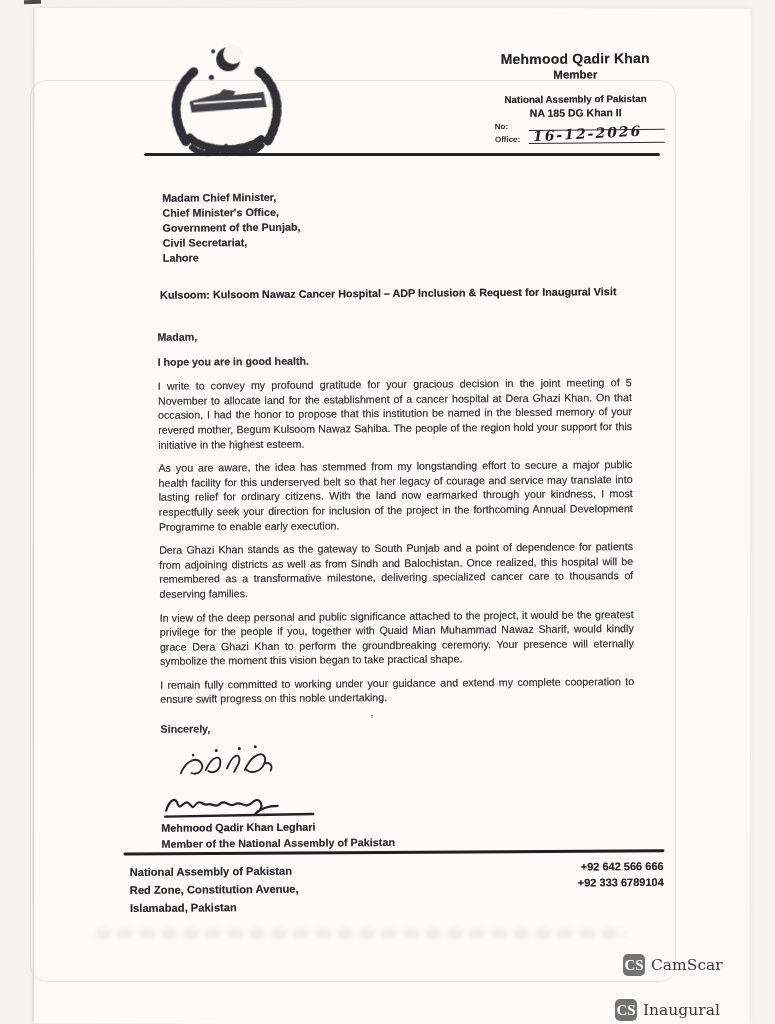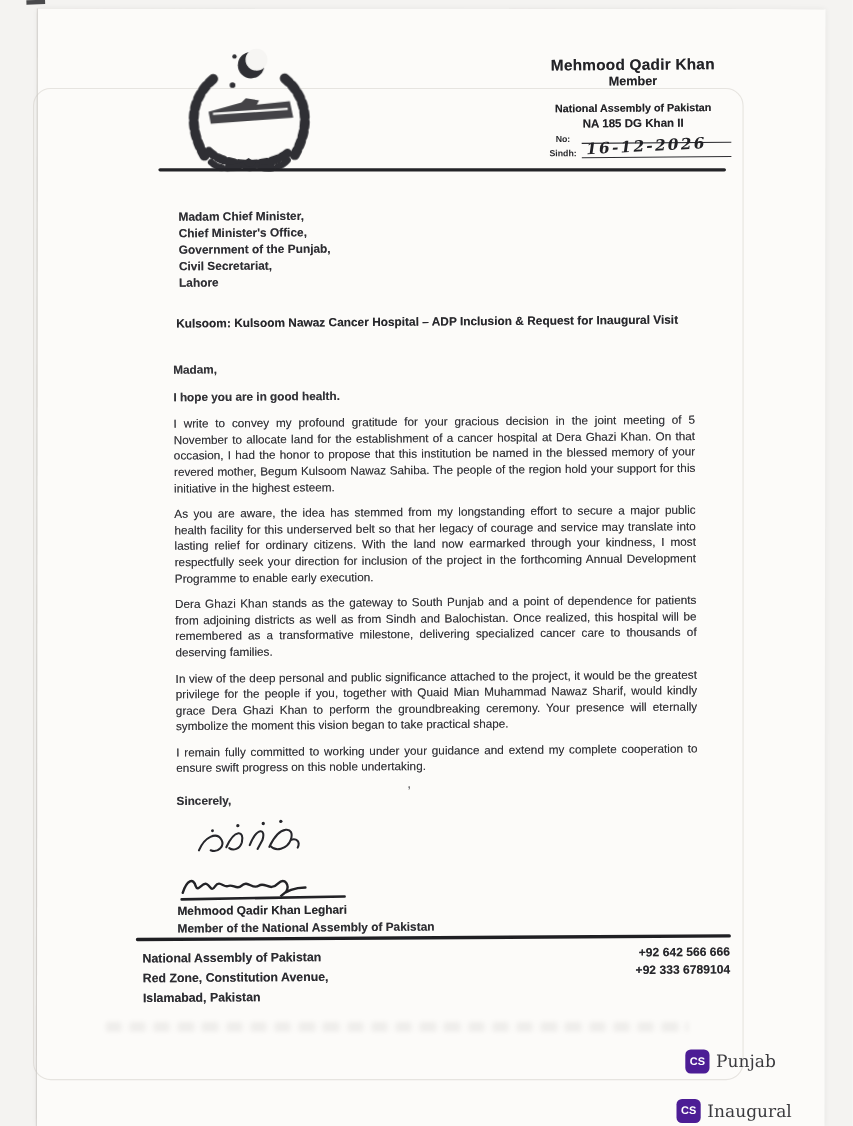--- a/index.html
+++ b/index.html
@@ -46,21 +46,21 @@
     text-align: center; color: #232327;
   }
   .lh-name { font-size: 14px; font-weight: bold; letter-spacing: 0.2px; }
   .lh-title { font-size: 11.5px; font-weight: 600; margin-top: 2px; }
   .lh-org { font-size: 9.8px; font-weight: bold; margin-top: 13px; }
   .lh-const { font-size: 10.5px; font-weight: 600; margin-top: 2px; }
 
   .refs { position: absolute; left: 497px; top: 122px; width: 170px; font-size: 8px;
           font-weight: bold; color: #2a2a2e; }
   .ref-row { display: flex; align-items: flex-end; margin-bottom: 3px; }
-  .ref-label { width: 34px; text-align: center; }
+  .ref-label { width: 34px; }
   .ref-line { flex: 1; border-bottom: 1.6px solid #2c2c30; height: 9px; position: relative; }
   .handwritten-date {
     position: absolute; left: 4px; top: -8px;
     font-family: "DejaVu Serif", serif; font-style: italic; font-weight: bold;
     font-size: 14px; letter-spacing: 2px; color: #222226;
     transform: rotate(-2.5deg); white-space: nowrap;
   }
   .header-rule {
     position: absolute; left: 146px; top: 153px; width: 516px; height: 2.6px;
     background: #242428; transform: rotate(0.45deg); border-radius: 2px;
@@ -103,24 +103,24 @@
   .footer-right { position: absolute; left: 460px; top: 860px; width: 200px;
                   text-align: right; font-size: 11px; line-height: 16px;
                   font-weight: bold; color: #27272b; }
 
   
   .wm { position: absolute; display: flex; align-items: center; gap: 6px; }
   .wm-1 { left: 623px; top: 954px; }
   .wm-2 { left: 615px; top: 999px; }
   .cs-badge {
     width: 22px; height: 22px; border-radius: 5px;
-    background: #4c1d95; color: #ffffff;
-    font-weight: bold; font-size: 10px;
+    background: #737373; color: #ffffff;
+    font-weight: bold; font-size: 15px;
     display: flex; align-items: center; justify-content: center;
-    font-family: Liberation Sans, sans-serif;
+    font-family: Liberation Serif, serif;
   }
   .wm-text { font-family: "DejaVu Serif", serif; font-size: 15.5px; color: #3a3a3e; }
 </style>
 </head>
 <body>
 
 <div class="stage">
   <div class="paper"></div>
   <div class="inner-ghost-edge"></div>
   <div class="corner-mark"></div>
@@ -154,21 +154,21 @@
       <div class="lh-org">National Assembly of Pakistan</div>
       <div class="lh-const">NA 185 DG Khan II</div>
     </div>
 
     <div class="refs">
       <div class="ref-row">
         <span class="ref-label">No:</span>
         <span class="ref-line"></span>
       </div>
       <div class="ref-row">
-        <span class="ref-label">Sindh:</span>
+        <span class="ref-label">Office:</span>
         <span class="ref-line">
           <span class="handwritten-date">16-12-2026</span>
         </span>
       </div>
     </div>
 
     <div class="header-rule"></div>
 
     <div class="recipient soft">
       <div>Madam Chief Minister,</div>
@@ -234,19 +234,19 @@
     <div class="footer-right soft">
       <div>+92 642 566 666</div>
       <div>+92 333 6789104</div>
     </div>
   </div>
 
   <div class="bleed"></div>
 
   <div class="wm wm-1">
     <div class="cs-badge">CS</div>
-    <div class="wm-text">Punjab</div>
+    <div class="wm-text">CamScar</div>
   </div>
   <div class="wm wm-2">
     <div class="cs-badge">CS</div>
     <div class="wm-text">Inaugural</div>
   </div>
 </div>
 
 </body></html>

